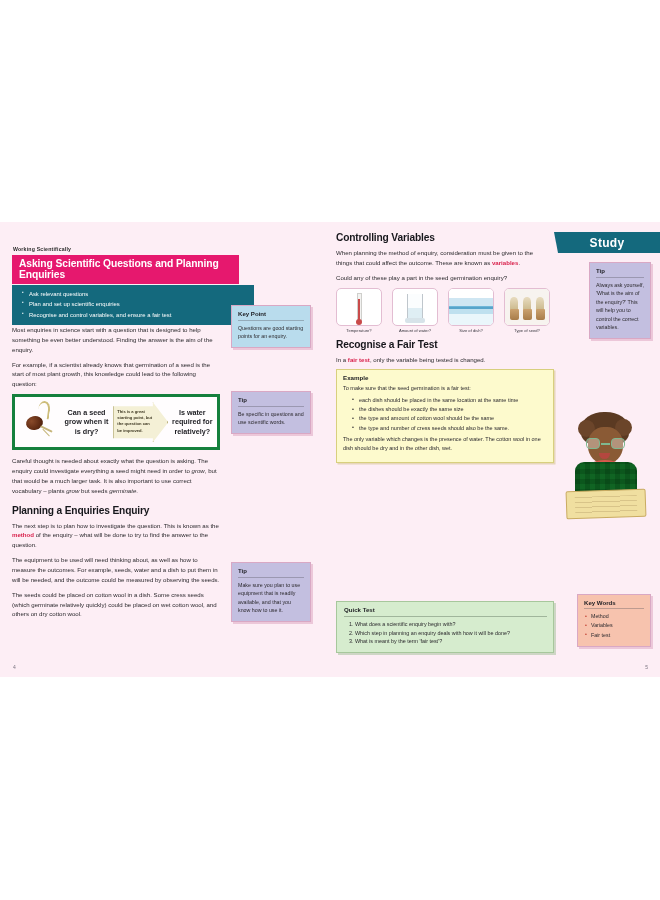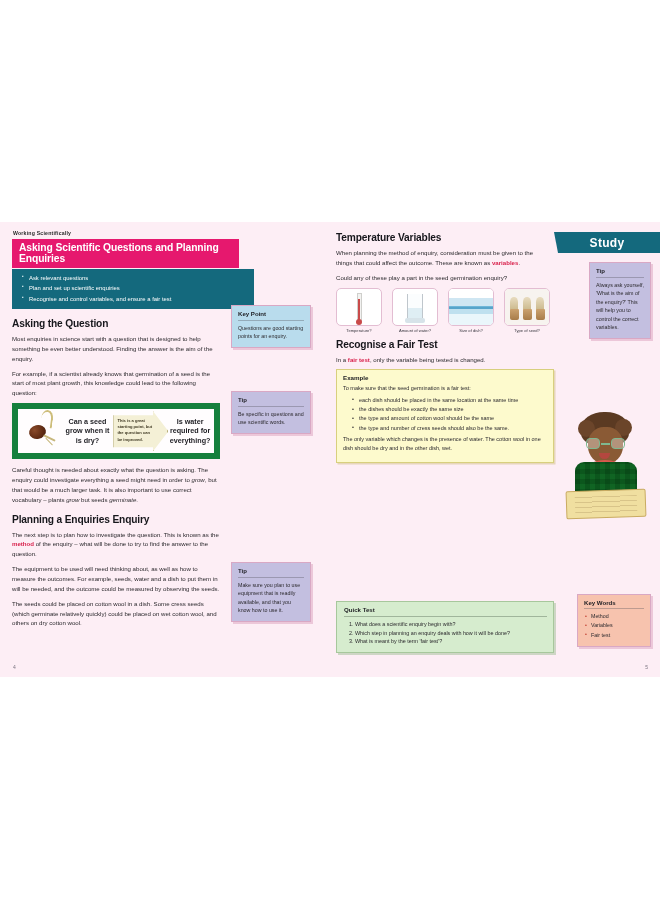--- a/index.html
+++ b/index.html
@@ -10,21 +10,21 @@
     font-family: "Liberation Sans", sans-serif;
   }
   #page {
     position: absolute;
     left: 0; top: 222px;
     width: 660px; height: 455px;
     background: #fdeef5;
     overflow: hidden;
   }
   .spread { display: flex; width: 660px; height: 455px; }
-  .page-left { position: relative; width: 330px; height: 455px; padding: 8px 9px 0 12px; }
+  .page-left { position: relative; width: 330px; height: 455px; padding: 24px 9px 0 12px; }
   .page-right { position: relative; width: 330px; height: 455px; padding: 8px 6px 0 6px; }
 
   
   .eyebrow {
     font-size: 5.2px; font-weight: bold; color: #2a2a2a;
     letter-spacing: .2px; margin: 0 0 3px 1px;
   }
   .banner-pink {
     background: #e6186e; color: #ffffff;
     font-size: 10.3px; font-weight: bold;
@@ -54,21 +54,21 @@
   }
   p.body {
     font-size: 6.1px; line-height: 1.62; color: #2c2a2e;
     margin: 0 0 5px 0; max-width: 208px;
   }
   .kw { color: #d81f4a; font-weight: bold; }
 
   .seed-box {
     position: relative;
     width: 208px; height: 56px;
-    border: 6px solid #15803d;
+    border: 3px solid #15803d;
     background: #fffdfe;
     margin: 2px 0 6px 0;
     display: flex; align-items: center;
   }
   .seed-img { width: 44px; height: 46px; margin-left: 5px; position: relative; }
   .seed-body {
     position: absolute; left: 6px; top: 17px;
     width: 17px; height: 14px; border-radius: 50% 50% 50% 50%;
     background: radial-gradient(circle at 35% 33%, #8a4a2a 0%, #5e2a13 60%, #3d1a0b 100%);
     transform: rotate(-12deg);
@@ -290,37 +290,36 @@
     <div class="banner-pink">Asking Scientific Questions and Planning Enquiries</div>
 
     <div class="banner-teal">
       <ul>
         <li>Ask relevant questions</li>
         <li>Plan and set up scientific enquiries</li>
         <li>Recognise and control variables, and ensure a fair test</li>
       </ul>
     </div>
 
-    <h2 class="sec">Asking the Question</h2>
     <p class="body">Most enquiries in science start with a question that is designed to help something be even better understood. Finding the answer is the aim of the enquiry.</p>
     <p class="body">For example, if a scientist already knows that germination of a seed is the start of most plant growth, this knowledge could lead to the following question:</p>
 
     <div class="seed-box">
       <div class="seed-img">
         <div class="seed-shoot"></div>
         <div class="seed-body"></div>
         <div class="seed-root1"></div>
         <div class="seed-root2"></div>
       </div>
       <div class="q-text">Can a seed grow when it is dry?</div>
       <div class="arrow-note">
         <div class="arrow-shape"></div>
         <div class="arrow-note-txt">This is a great starting point, but the question can be improved.</div>
       </div>
-      <div class="q-text">Is water required for everything?</div>
+      <div class="q-text">Is water required for relatively?</div>
     </div>
 
     <p class="body"><span>Careful thought is needed about exactly what the question is asking. The enquiry could investigate everything a seed might need in order to </span><span class="ital">grow</span><span>, but that would be a much larger task. It is also important to use correct vocabulary – plants </span><span class="ital">grow</span><span> but seeds </span><span class="ital">germinate</span><span>.</span></p>
 
     <h2 class="sec">Planning a Enquiries Enquiry</h2>
     <p class="body"><span>The next step is to plan how to investigate the question. This is known as the </span><span class="kw">method</span><span> of the enquiry – what will be done to try to find the answer to the question.</span></p>
     <p class="body">The equipment to be used will need thinking about, as well as how to measure the outcomes. For example, seeds, water and a dish to put them in will be needed, and the outcome could be measured by observing the seeds.</p>
     <p class="body">The seeds could be placed on cotton wool in a dish. Some cress seeds (which germinate relatively quickly) could be placed on wet cotton wool, and others on dry cotton wool.</p>
 
     <div class="note note-blue" style="left:231px; top:83px; width:80px;">
@@ -338,21 +337,21 @@
       <div class="note-body">Make sure you plan to use equipment that is readily available, and that you know how to use it.</div>
     </div>
 
     <div class="pagenum pn-left">4</div>
   </div>
 
   <div class="page-right">
 
     <div class="tab-study">Study</div>
 
-    <h2 class="sec" style="margin-top:2px;">Temperature Variables</h2>
+    <h2 class="sec" style="margin-top:2px;">Controlling Variables</h2>
     <p class="body"><span>When planning the method of enquiry, consideration must be given to the things that could affect the outcome. These are known as </span><span class="kw">variables</span><span>.</span></p>
     <p class="body">Could any of these play a part in the seed germination enquiry?</p>
 
     <div class="var-row">
       <div class="var-item">
         <div class="var-img">
           <div class="thermo-stem"></div>
               <div class="thermo-ticks"></div>
           <div class="thermo-merc"></div>
               <div class="thermo-bulb"></div>

